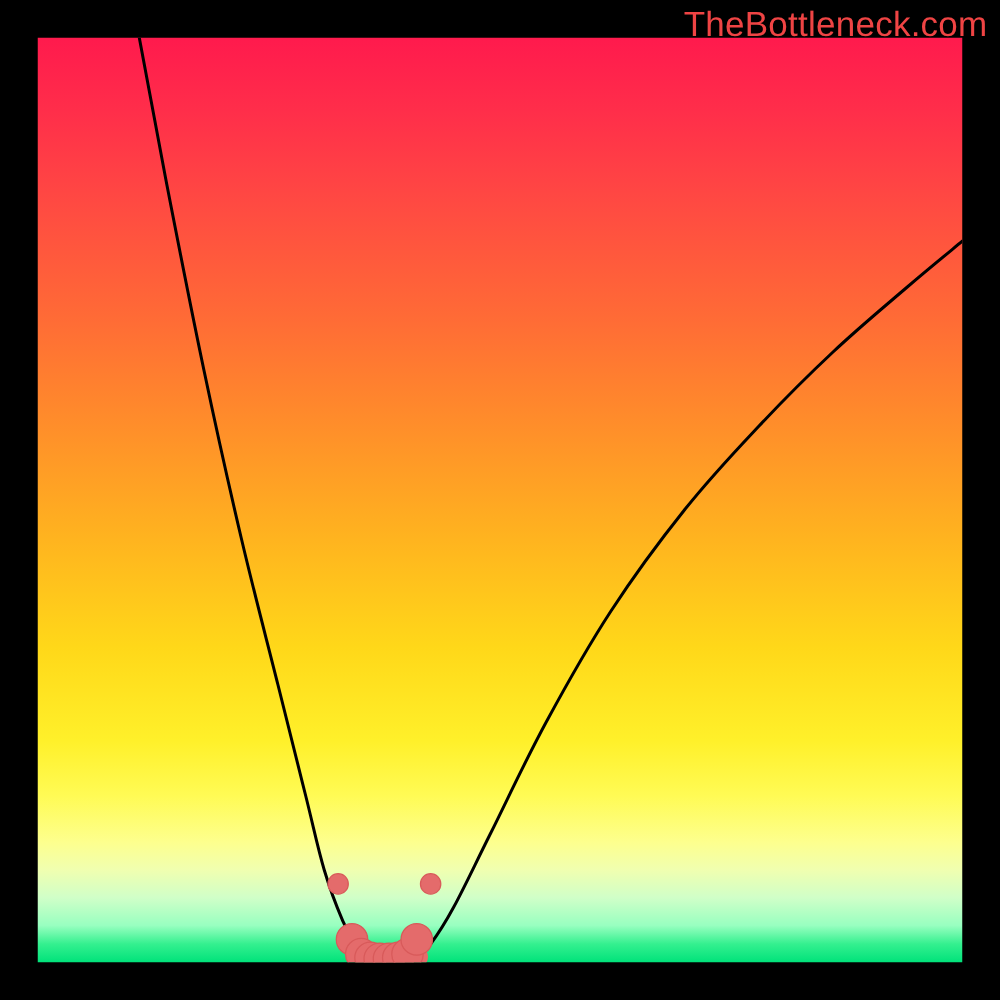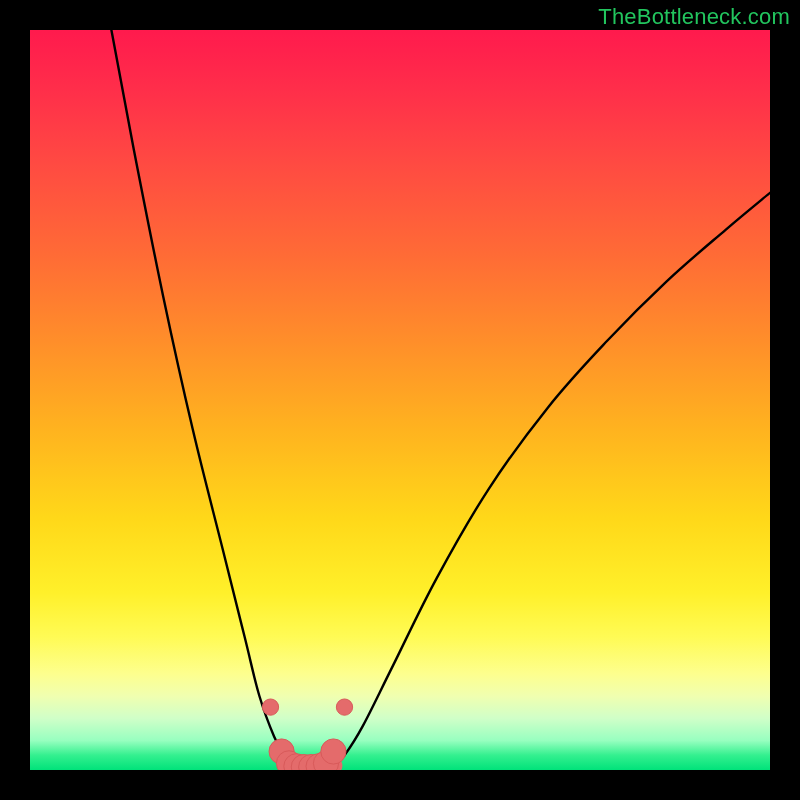--- a/index.html
+++ b/index.html
@@ -49,22 +49,22 @@
   }
   svg.overlay {
     position: absolute;
     left: 0; top: 0;
     width: 740px; height: 740px;
   }
   .watermark {
     position: absolute;
     top: 4px;
     right: 10px;
-    color: #22c55e;
-    font-size: 22px;
+    color: #ef4444;
+    font-size: 28px;
     letter-spacing: 0.2px;
     user-select: none;
   }
 </style>
 </head>
 <body>
 
 <div class="frame">
   <div class="plot">
     <div class="gradient"></div>

